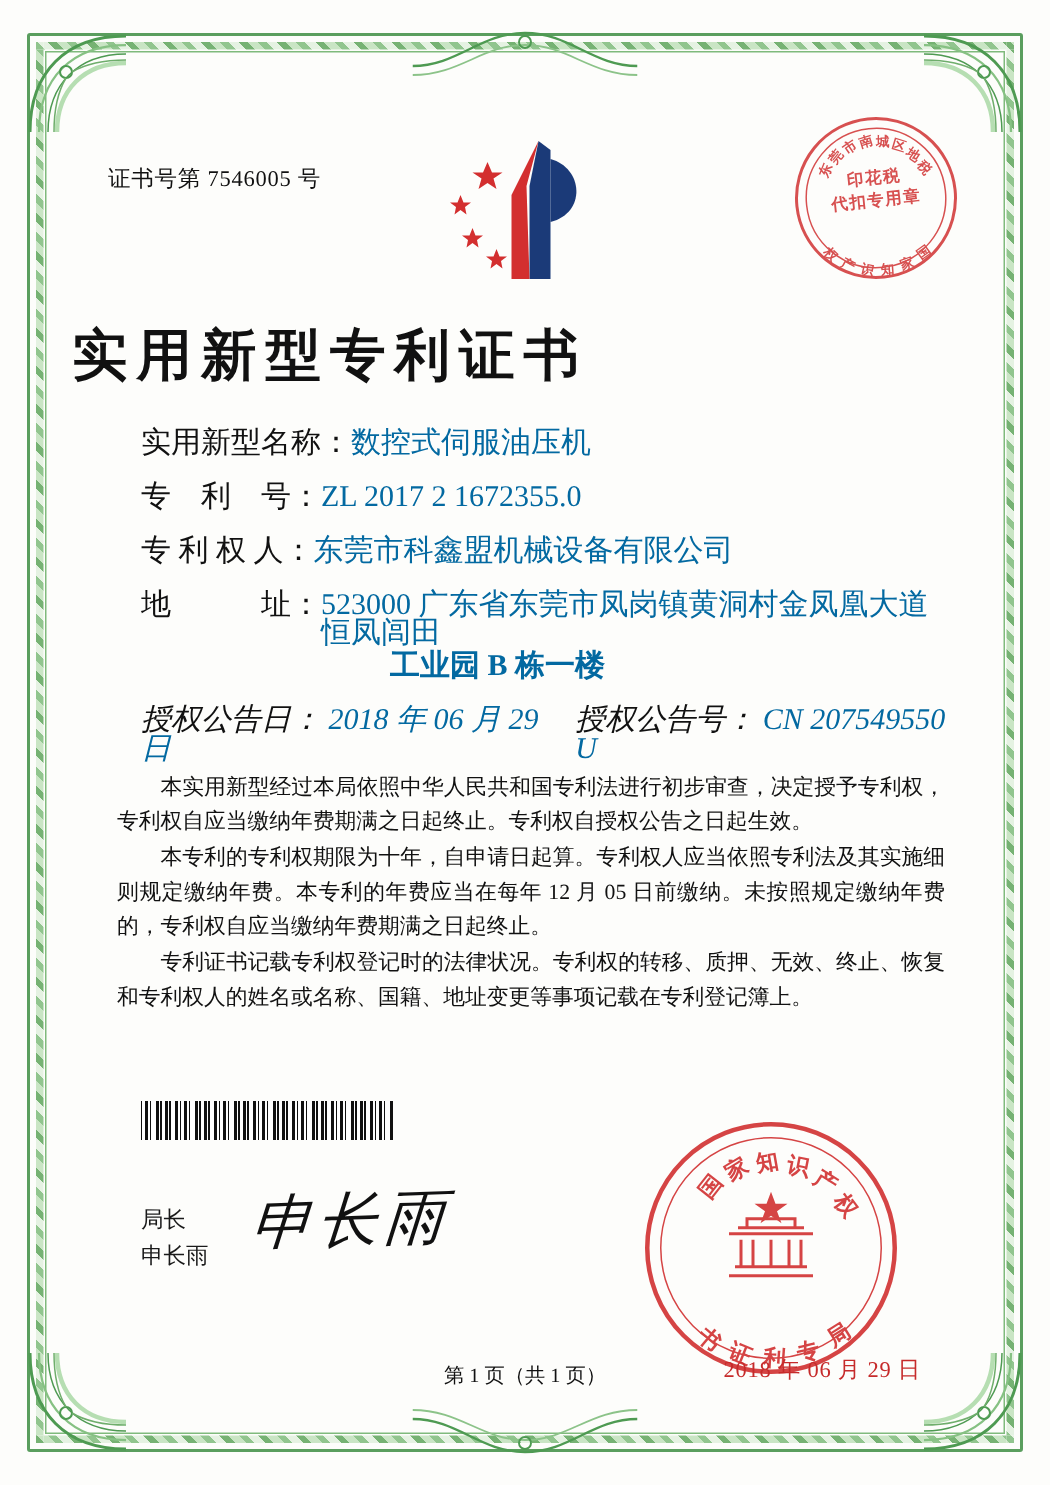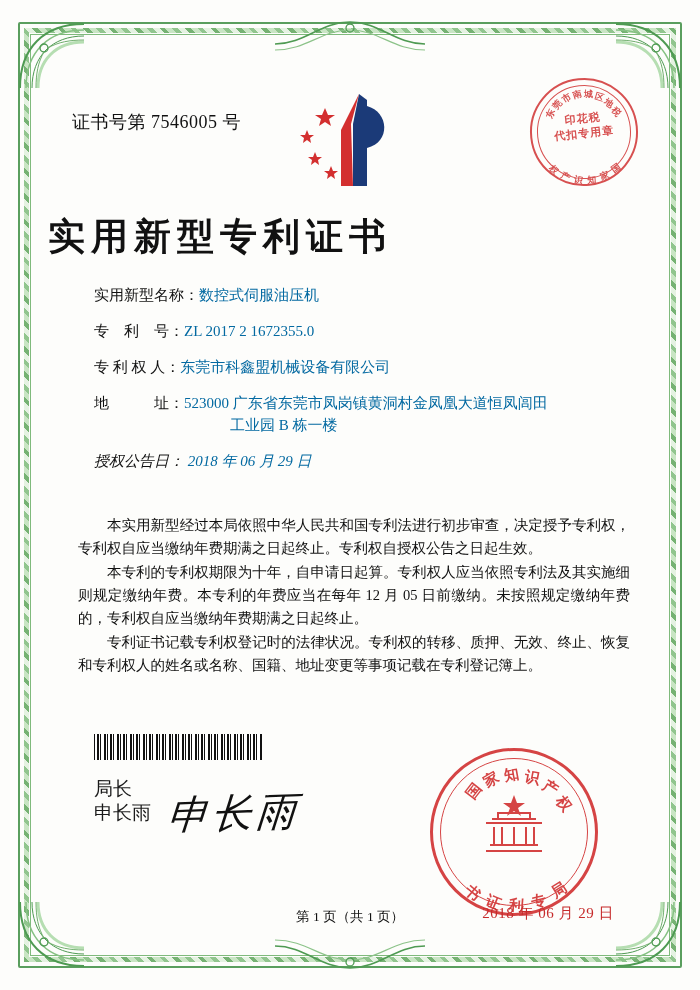--- a/index.html
+++ b/index.html
@@ -65,21 +65,21 @@
 
   
   .content {
     position: absolute;
     left: 48px; right: 48px; top: 52px; bottom: 52px;
   }
 
   .cert-no {
     position: absolute;
     left: 24px; top: 58px;
-    font-size: 18px;
+    font-size: 15px;
     letter-spacing: .5px;
     color: #111;
   }
 
   
   .top-seal {
     position: absolute;
     right: 14px; top: 26px;
     width: 104px; height: 104px;
     border: 2px solid #cf2b2b;
@@ -133,40 +133,41 @@
     font-weight: bold;
     letter-spacing: 6px;
     font-family: "DejaVu Sans", sans-serif;
     color: #111;
   }
 
   .fields {
     position: absolute;
     left: 46px; right: 20px;
     top: 234px;
-    font-size: 15px;
+    font-size: 20px;
     line-height: 19px;
   }
   .field-row {
     display: flex;
     margin-bottom: 17px;
     align-items: flex-start;
   }
   .f-label {
     white-space: pre;
     flex: none;
     color: #111;
   }
   .f-value {
     color: #0369a1;
   }
   .field-row.addr .f-value { max-width: 430px; }
   .addr-line2 {
     margin-top: 3px;
     padding-left: 46px;
+    font-weight: bold;
   }
 
   .two-col {
     display: flex;
     margin-bottom: 6px;
     font-style: italic;
   }
   .two-col .col-a { width: 310px; }
 
   .paragraphs {
@@ -195,22 +196,22 @@
       #111 0px, #111 1px, #fff 1px, #fff 3px,
       #111 3px, #111 5px, #fff 5px, #fff 6px,
       #111 6px, #111 7px, #fff 7px, #fff 10px,
       #111 10px, #111 12px, #fff 12px, #fff 13px);
   }
 
   
   .sig-block {
     position: absolute;
     left: 46px;
-    top: 725px;
-    font-size: 19px;
+    top: 750px;
+    font-size: 15px;
     line-height: 24px;
   }
   .sig-hand {
     position: absolute;
     left: 120px;
     top: 734px;
     font-size: 40px;
     font-family: "DejaVu Serif", serif;
     font-style: italic;
     letter-spacing: 4px;
@@ -404,20 +405,24 @@
           <span>523000  广东省东莞市凤岗镇黄洞村金凤凰大道恒凤闾田</span>
           <span class="addr-line2" style="display:block;">工业园 B 栋一楼</span>
         </span>
       </div>
 
       <div class="two-col">
         <div class="col-a">
           <span class="f-label">授权公告日：</span>
           <span class="f-value">2018 年 06 月 29 日</span>
         </div>
+        <div>
+          <span class="f-label">授权公告号：</span>
+          <span class="f-value">CN 207549550 U</span>
+        </div>
       </div>
     </div>
 
     <div class="paragraphs">
       <p>本实用新型经过本局依照中华人民共和国专利法进行初步审查，决定授予专利权，专利权自应当缴纳年费期满之日起终止。专利权自授权公告之日起生效。</p>
       <p>本专利的专利权期限为十年，自申请日起算。专利权人应当依照专利法及其实施细则规定缴纳年费。本专利的年费应当在每年 12 月 05 日前缴纳。未按照规定缴纳年费的，专利权自应当缴纳年费期满之日起终止。</p>
       <p>专利证书记载专利权登记时的法律状况。专利权的转移、质押、无效、终止、恢复和专利权人的姓名或名称、国籍、地址变更等事项记载在专利登记簿上。</p>
     </div>
 
     <div class="barcode"></div>

